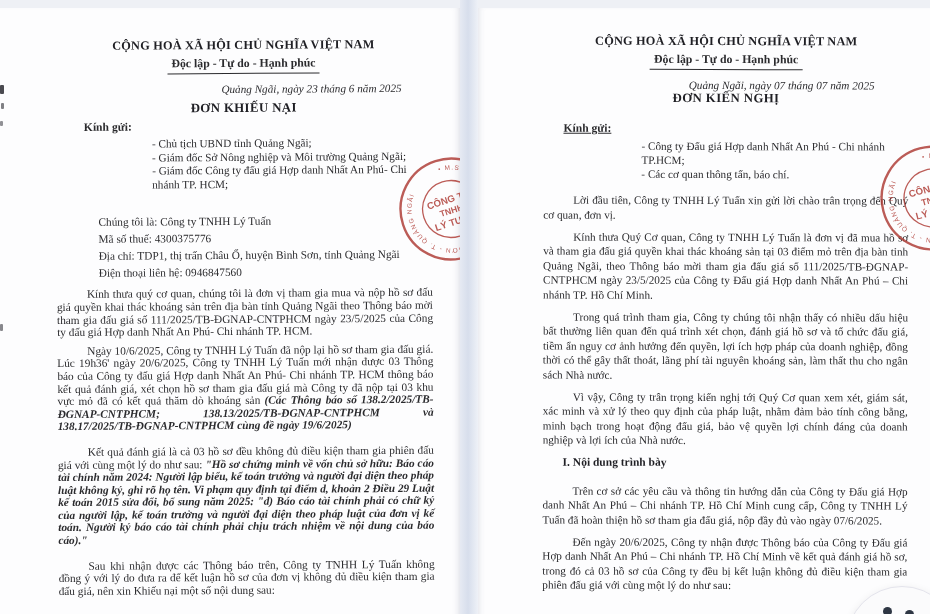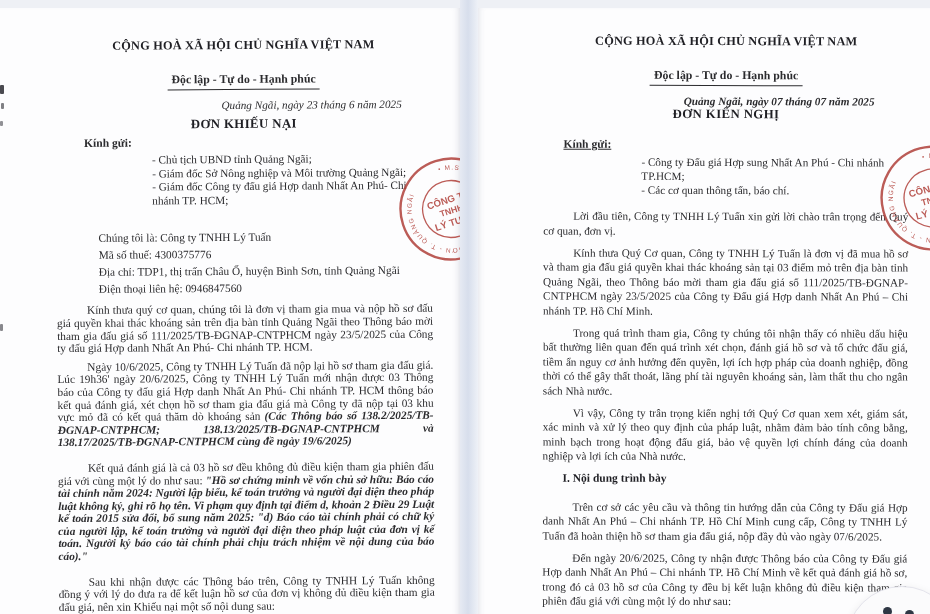--- a/index.html
+++ b/index.html
@@ -15,24 +15,24 @@
     background:linear-gradient(90deg,#e6eaf3 0%,#d7deec 45%,#eef1f7 100%);}
   #pageR{left:478px;width:452px;box-shadow:inset 5px 0 9px -7px rgba(60,70,110,.3);}
 
   .content{position:relative;height:100%;box-sizing:border-box;}
   #pageL .content{padding:30px 27px 0 57px;transform:rotate(-.35deg);}
   #pageR .content{padding:26px 22px 0 65px;transform:rotate(.15deg);}
 
   .nat-header{text-align:center;font-weight:bold;}
   .nh1{font-size:12.3px;letter-spacing:.2px;color:#1f1f24;}
   .nh2{font-size:11.8px;margin-top:3px;}
-  .nh2 span{display:inline-block;border-bottom:1.4px solid #2b2b2e;padding:0 4px 2px 4px;margin-top:16px;}
+  .nh2 span{display:inline-block;border-bottom:1.4px solid #2b2b2e;padding:0 4px 2px 4px;}
   .date-line{font-style:italic;font-size:11.2px;text-align:right;margin-top:9px;}
   #pageL .date-line{padding-right:30px;}
-  #pageR .date-line{padding-right:34px;font-weight:bold;}
+  #pageR .date-line{padding-right:34px;}
   .doc-title{text-align:center;font-weight:bold;font-size:12.8px;letter-spacing:.4px;color:#1f1f24;}
   #pageL .doc-title{margin-top:6px;}
   #pageR .doc-title{}
   .salutation{font-weight:bold;font-size:11.6px;}
   #pageL .salutation{margin:4px 0 4px 28px;}
   #pageR .salutation{margin:16px 0 5px 20px;text-decoration:underline;}
   .recipients{font-size:11.2px;}
   #pageL .recipients{margin-left:96px;line-height:13.6px;}
   #pageR .recipients{margin-left:98px;line-height:13.8px;}
   .recipients div{white-space:normal;}
@@ -116,21 +116,21 @@
 <div class="page" id="pageR">
   <div class="content">
     <div class="nat-header">
       <div class="nh1">CỘNG HOÀ XÃ HỘI CHỦ NGHĨA VIỆT NAM</div>
       <div class="nh2"><span>Độc lập - Tự do - Hạnh phúc</span></div>
     </div>
     <div class="date-line">Quảng Ngãi, ngày 07 tháng 07 năm 2025</div>
     <div class="doc-title">ĐƠN KIẾN NGHỊ</div>
     <div class="salutation">Kính gửi:</div>
     <div class="recipients">
-      <div>- Công ty Đấu giá Hợp sung Nhất An Phú - Chi nhánh TP.HCM;</div>
+      <div>- Công ty Đấu giá Hợp danh Nhất An Phú - Chi nhánh TP.HCM;</div>
       <div>- Các cơ quan thông tấn, báo chí.</div>
     </div>
     <p class="body" style="margin-top:12px;">Lời đầu tiên, Công ty TNHH Lý Tuấn xin gửi lời chào trân trọng đến Quý cơ quan, đơn vị.</p>
     <p class="body">Kính thưa Quý Cơ quan, Công ty TNHH Lý Tuấn là đơn vị đã mua hồ sơ và tham gia đấu giá quyền khai thác khoáng sản tại 03 điểm mỏ trên địa bàn tỉnh Quảng Ngãi, theo Thông báo mời tham gia đấu giá số 111/2025/TB-ĐGNAP-CNTPHCM ngày 23/5/2025 của Công ty Đấu giá Hợp danh Nhất An Phú – Chi nhánh TP. Hồ Chí Minh.</p>
     <p class="body">Trong quá trình tham gia, Công ty chúng tôi nhận thấy có nhiều dấu hiệu bất thường liên quan đến quá trình xét chọn, đánh giá hồ sơ và tổ chức đấu giá, tiềm ẩn nguy cơ ảnh hưởng đến quyền, lợi ích hợp pháp của doanh nghiệp, đồng thời có thể gây thất thoát, lãng phí tài nguyên khoáng sản, làm thất thu cho ngân sách Nhà nước.</p>
     <p class="body">Vì vậy, Công ty trân trọng kiến nghị tới Quý Cơ quan xem xét, giám sát, xác minh và xử lý theo quy định của pháp luật, nhằm đảm bảo tính công bằng, minh bạch trong hoạt động đấu giá, bảo vệ quyền lợi chính đáng của doanh nghiệp và lợi ích của Nhà nước.</p>
     <div class="section-heading">I. Nội dung trình bày</div>
     <p class="body">Trên cơ sở các yêu cầu và thông tin hướng dẫn của Công ty Đấu giá Hợp danh Nhất An Phú – Chi nhánh TP. Hồ Chí Minh cung cấp, Công ty TNHH Lý Tuấn đã hoàn thiện hồ sơ tham gia đấu giá, nộp đầy đủ vào ngày 07/6/2025.</p>
     <p class="body">Đến ngày 20/6/2025, Công ty nhận được Thông báo của Công ty Đấu giá Hợp danh Nhất An Phú – Chi nhánh TP. Hồ Chí Minh về kết quả đánh giá hồ sơ, trong đó cả 03 hồ sơ của Công ty đều bị kết luận không đủ điều kiện tham gia phiên đấu giá với cùng một lý do như sau:</p>
   </div>

